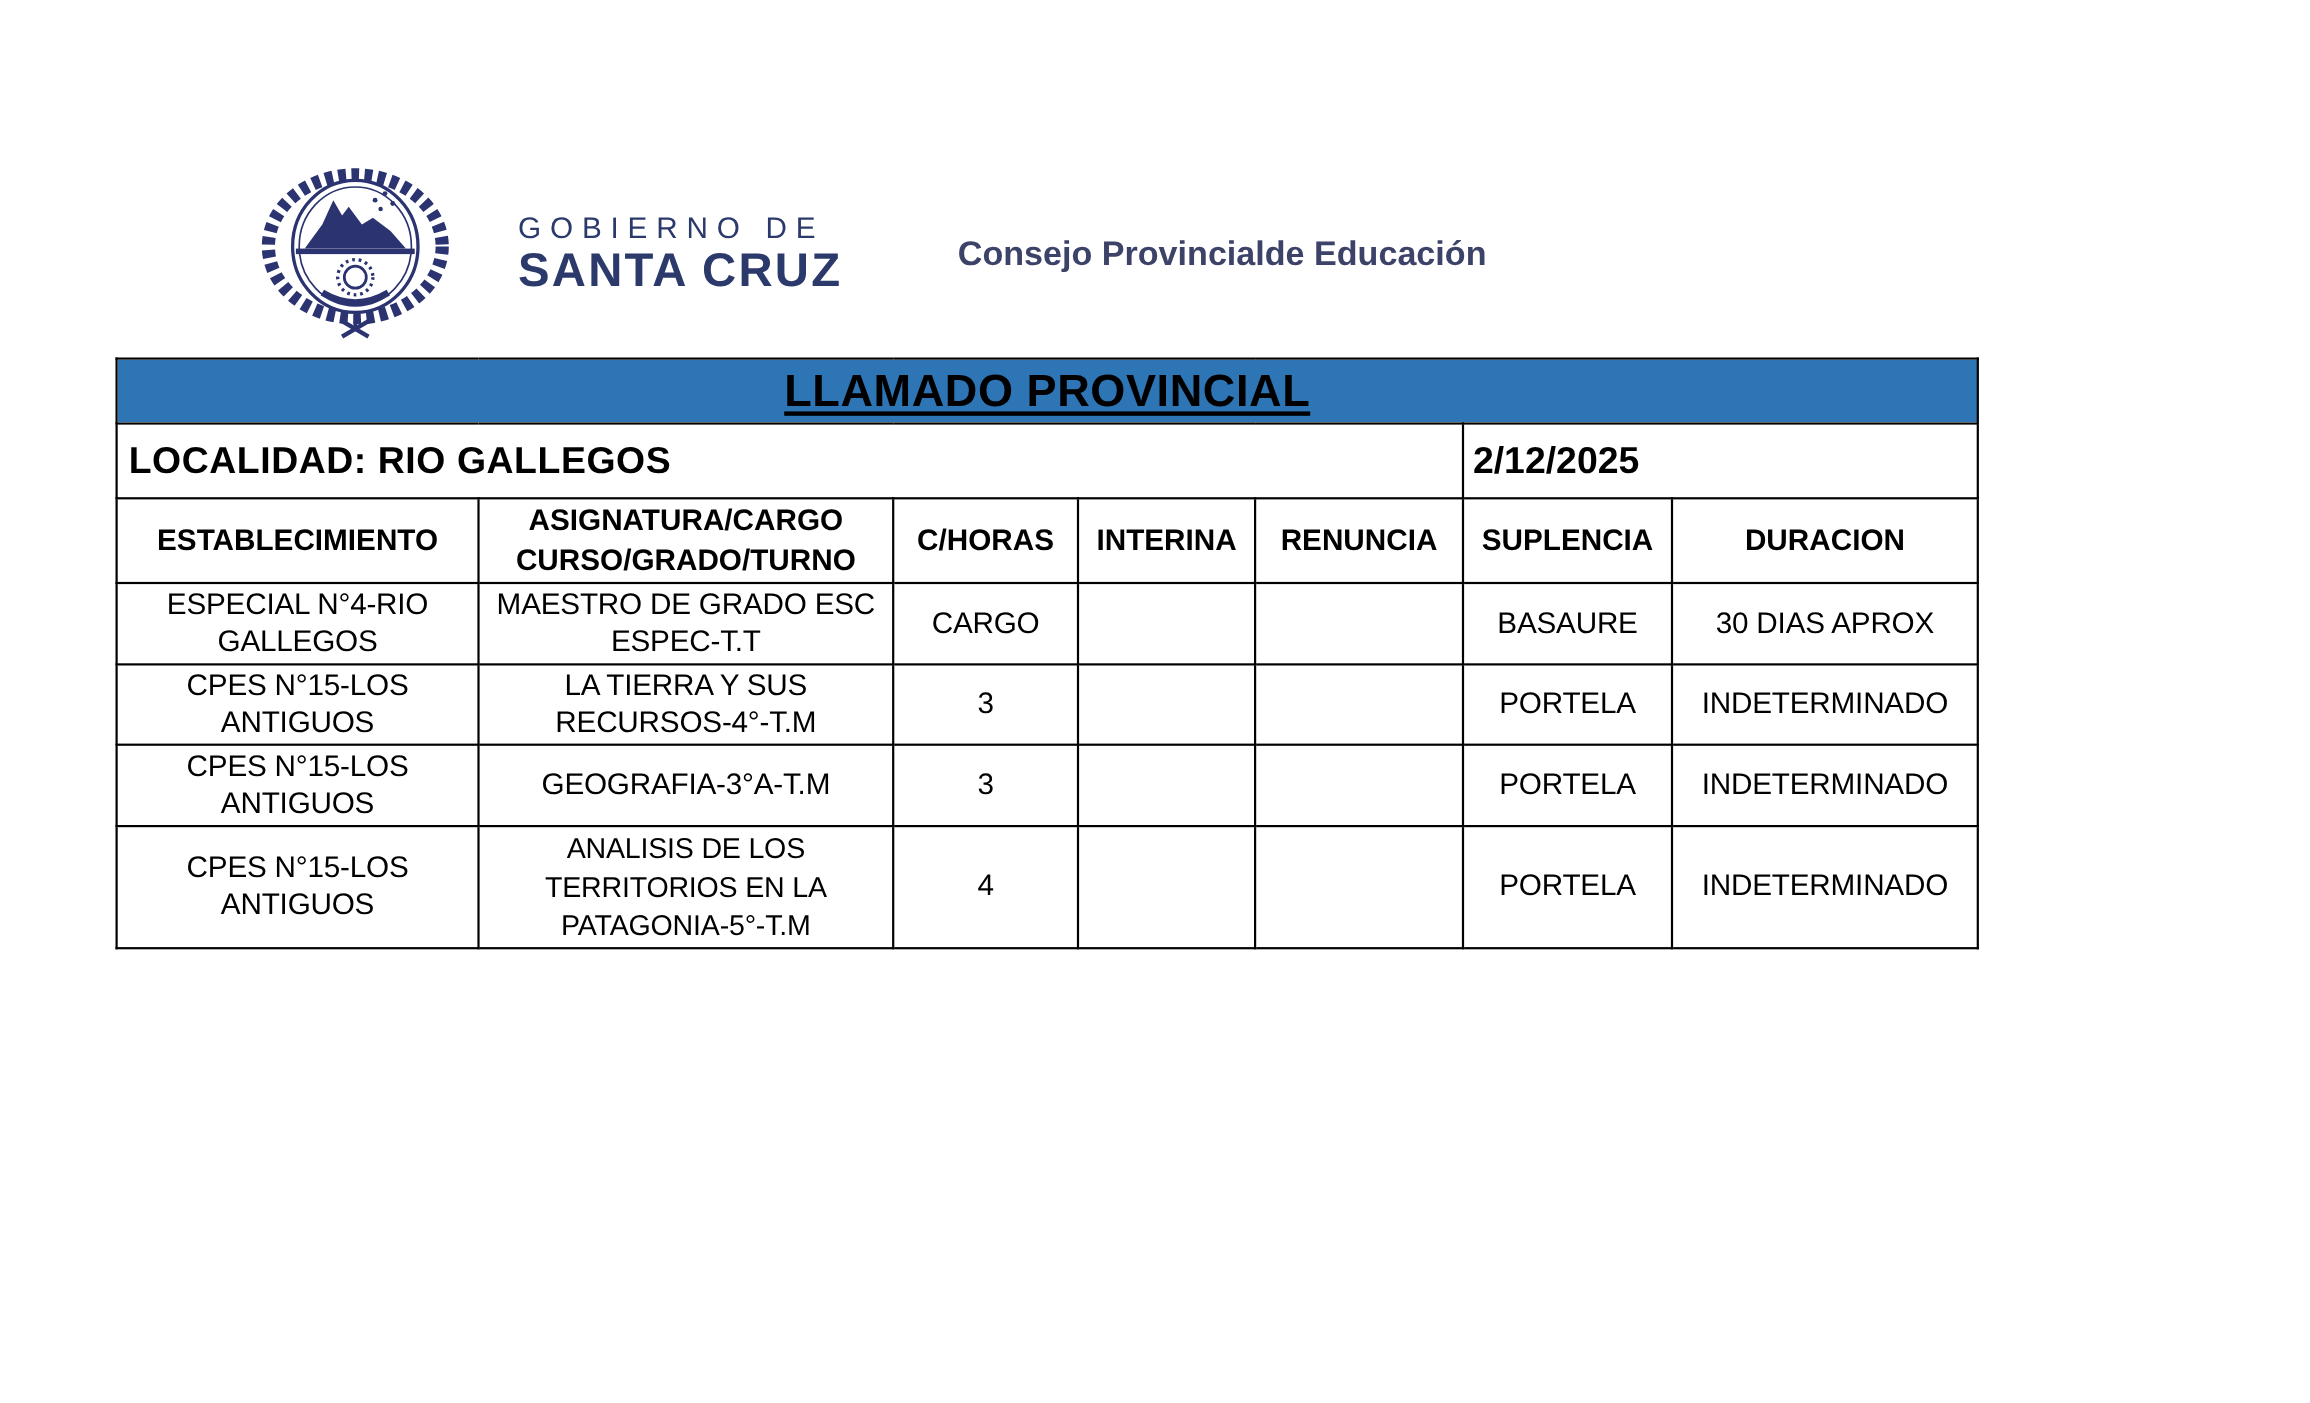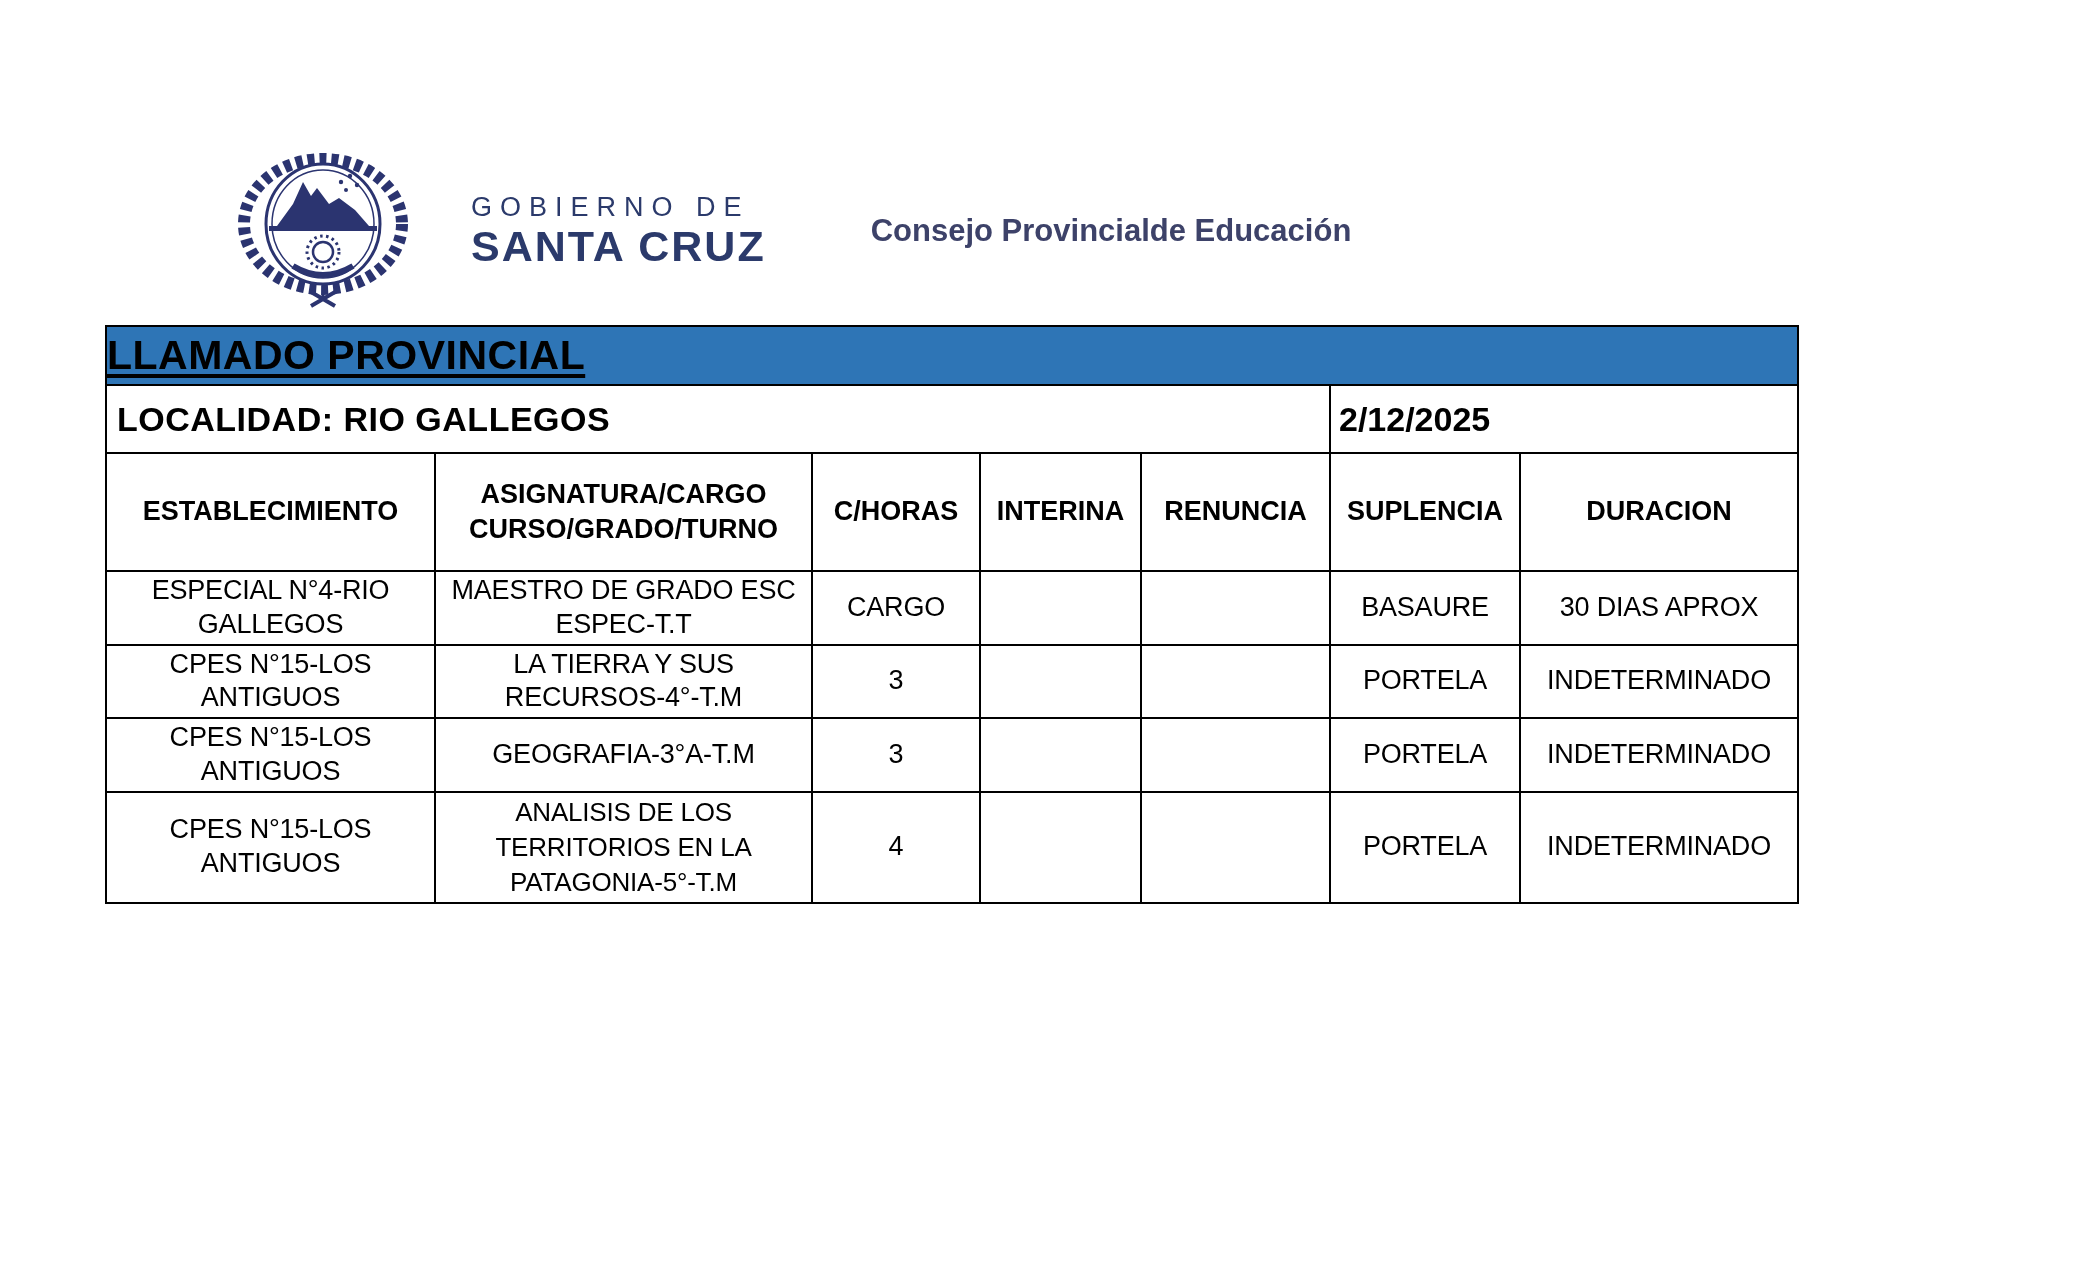--- a/index.html
+++ b/index.html
@@ -48,26 +48,27 @@
     border-collapse: collapse;
     table-layout: fixed;
     background: #fff;
   }
   table.llamado td, table.llamado th {
     border: 2px solid #000;
     overflow: hidden;
   }
   tr.r-title { height: 59px; }
   tr.r-loc   { height: 68px; }
-  tr.r-head  { height: 118px; }
+  tr.r-head  { height: 77px; }
   tr.r-data  { height: 67px; }
   tr.r-last  { height: 92px; }
 
   .title-cell {
     background: #2E75B6;
+    text-align: center;
     vertical-align: middle;
   }
   .title-text {
     display: inline-block;
     font-size: 41px;
     font-weight: bold;
     color: #000;
     text-decoration: underline;
     text-decoration-thickness: 4px;
     text-underline-offset: 5px;

